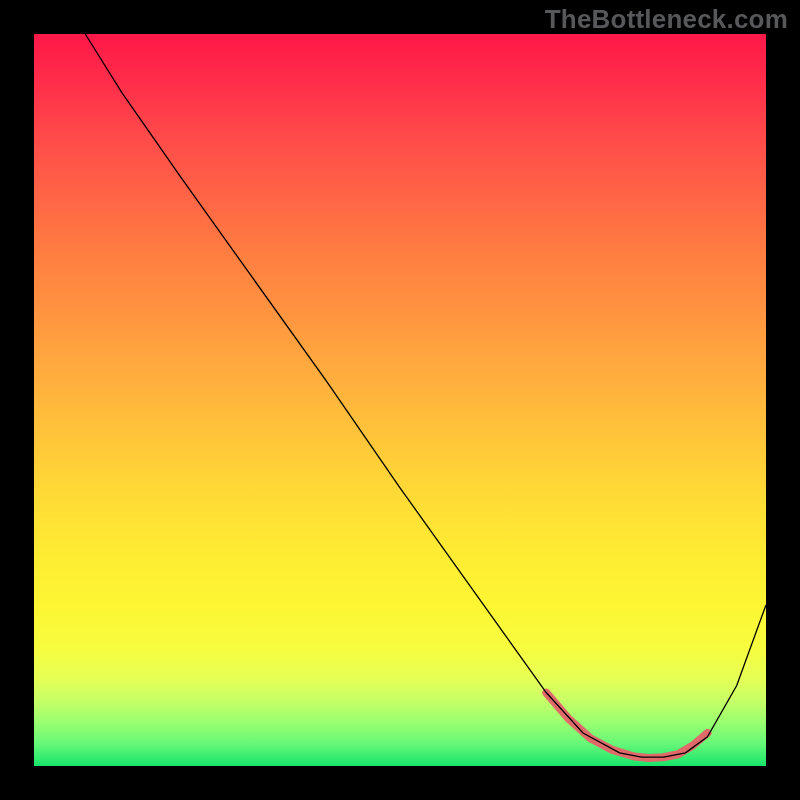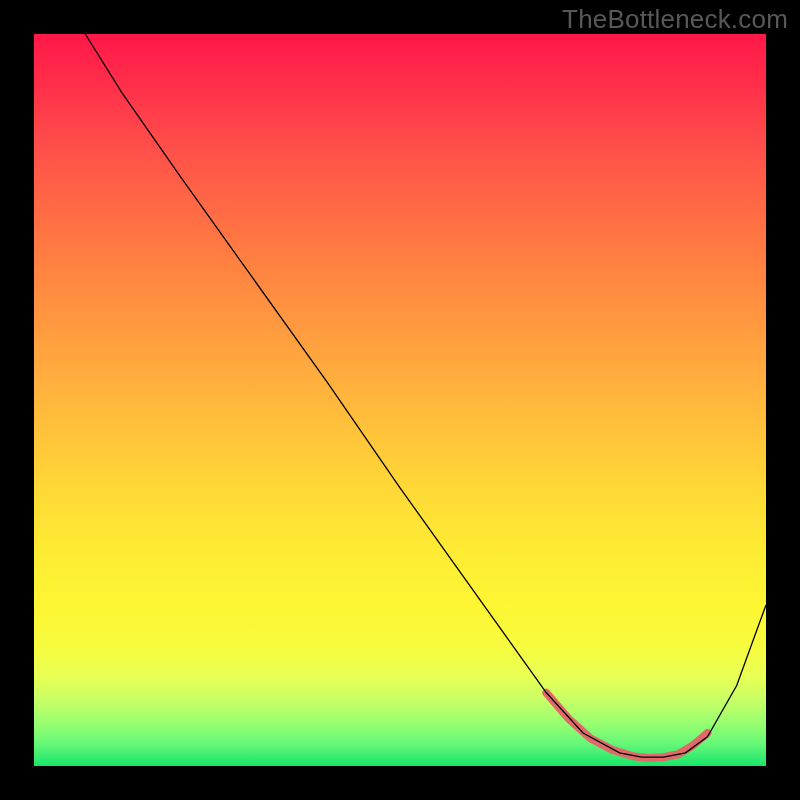--- a/index.html
+++ b/index.html
@@ -16,21 +16,21 @@
     width: 800px;
     height: 800px;
     background: #000;
   }
   .watermark {
     position: absolute;
     top: 4px;
     right: 12px;
     color: #57585a;
     font-size: 26px;
-    font-weight: 400;
+    font-weight: 700;
     letter-spacing: 0.2px;
     z-index: 10;
   }
   .plot-area {
     position: absolute;
     left: 34px;
     top: 34px;
     width: 732px;
     height: 732px;
     

